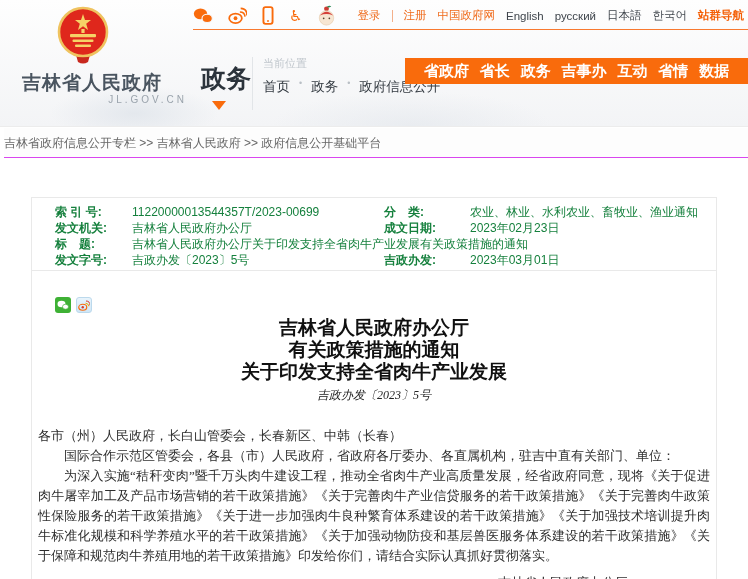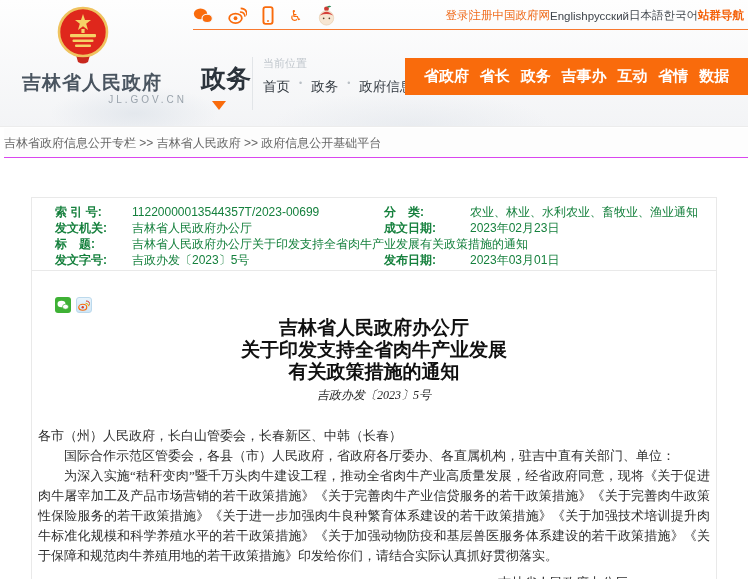--- a/index.html
+++ b/index.html
@@ -13,21 +13,21 @@
       radial-gradient(120px 40px at 18% 90%, rgba(214,221,229,.55), rgba(214,221,229,0) 70%),
       radial-gradient(200px 50px at 55% 100%, rgba(223,228,234,.5), rgba(223,228,234,0) 70%),
       linear-gradient(180deg,#fefefe 0%,#f3f4f6 100%);
     border-bottom:1px solid #ececec; }
 
   .util-icons { position:absolute; left:193px; top:5px; display:flex; align-items:center; gap:15px; height:20px; }
   .util-icons .ic { display:inline-flex; align-items:center; justify-content:center; cursor:pointer; }
   .wheel { color:#f96b0c; font-size:15px; line-height:1; }
   .util-underline { position:absolute; left:193px; top:29px; width:555px; height:1px; background:#f8792f; }
 
-  .util-links { position:absolute; right:4px; top:8px; display:flex; align-items:center; 
+  .util-links { position:absolute; right:4px; top:8px; display:flex; align-items:center; gap:11px;
     font-size:11.5px; color:#3f454c; }
   .util-links a { cursor:pointer; text-decoration:none; color:#3f454c; }
   .util-links a.orange { color:#ef6a1a; }
   .util-links a.strong-orange { color:#f45f06; font-weight:bold; }
   .vdiv { width:1px; height:12px; background:#f3b08a; }
 
   .emblem { position:absolute; left:56px; top:5px; width:54px; height:60px; }
   .site-name { position:absolute; left:22px; top:70px; width:165px; 
     font-size:19px; font-weight:bold; color:#4a5560; letter-spacing:1px; }
   .site-domain { position:absolute; left:22px; top:94px; width:165px; text-align:right;
@@ -36,21 +36,21 @@
   .section-title { position:absolute; left:201px; top:62px; font-size:25px; font-weight:bold; color:#2b333b; }
   .section-arrow { position:absolute; left:212px; top:101px; width:0; height:0;
     border-left:7px solid transparent; border-right:7px solid transparent; border-top:9px solid #f96b0c; cursor:pointer; }
 
   .divider-v { position:absolute; left:252px; top:57px; width:1px; height:53px; background:#e2e5e8; }
   .loc-label { position:absolute; left:263px; top:56px; font-size:11px; color:#c1c7cd; }
   .crumbs { position:absolute; left:263px; top:78px; font-size:13.5px; color:#343b42; display:flex; gap:9px; align-items:flex-start; }
   .crumbs a { color:#343b42; cursor:pointer; text-decoration:none; }
   .crumbs .sep { color:#b9bfc5; font-size:9px; }
 
-  .main-nav { position:absolute; left:405px; top:58px; right:0; height:37px; background:#f96b0c;
+  .main-nav { position:absolute; left:405px; top:58px; right:0; height:26px; background:#f96b0c;
     display:flex; align-items:center; justify-content:space-evenly; padding:0 8px; }
   .main-nav a { color:#fff; font-size:15px; font-weight:bold; text-decoration:none; cursor:pointer; white-space:nowrap; }
 
   
   .crumb-bar { position:absolute; left:4px; top:128px; width:748px; height:30px; background:#fdfdfd;
     border-bottom:1px solid #d946ef; font-size:12px; color:#666; line-height:30px; }
 
   
   .doc { position:absolute; left:31px; top:197px; width:686px; height:420px;
     background:#fff; border:1px solid #e9e9e9; border-bottom:none; }
@@ -187,21 +187,21 @@
       <div class="cell lab">发文机关:</div>
       <div class="cell">吉林省人民政府办公厅</div>
       <div class="cell lab2">成文日期:</div>
       <div class="cell">2023年02月23日</div>
 
       <div class="cell lab">标　题:</div>
       <div class="cell span3">吉林省人民政府办公厅关于印发支持全省肉牛产业发展有关政策措施的通知</div>
 
       <div class="cell lab">发文字号:</div>
       <div class="cell">吉政办发〔2023〕5号</div>
-      <div class="cell lab2">发布日期:</div>
+      <div class="cell lab2">吉政办发:</div>
       <div class="cell">2023年03月01日</div>
     </div>
 
     <div class="share-row">
       <span class="sic wx">
         <svg width="12" height="10" viewBox="0 0 24 20">
             <ellipse cx="9" cy="8" rx="8" ry="6.5" fill="#fff"></ellipse>
             <ellipse cx="17" cy="13.5" rx="6" ry="5" fill="#fff" stroke="#3eb135" stroke-width="1.4"></ellipse>
           </svg>
       </span>
@@ -210,22 +210,22 @@
             <ellipse cx="9.5" cy="14" rx="8" ry="6" fill="none" stroke="#f96b0c" stroke-width="2.4"></ellipse>
             <circle cx="9.5" cy="14" r="2.4" fill="#d93a2b"></circle>
             <path d="M15 6 q6 0 6.5 6" fill="none" stroke="#e5b10a" stroke-width="2"></path>
             <path d="M16 1.5 q8 0 8 9" fill="none" stroke="#d93a2b" stroke-width="2"></path>
           </svg>
       </span>
     </div>
 
     <div class="doc-title">
       <div>吉林省人民政府办公厅</div>
+      <div>有关政策措施的通知</div>
       <div>关于印发支持全省肉牛产业发展</div>
-      <div>有关政策措施的通知</div>
     </div>
     <div class="doc-number">吉政办发〔2023〕5号</div>
 
     <div class="doc-body">
       <p>各市（州）人民政府，长白山管委会，长春新区、中韩（长春）</p>
       <p class="indent">国际合作示范区管委会，各县（市）人民政府，省政府各厅委办、各直属机构，驻吉中直有关部门、单位：</p>
       <p class="indent">为深入实施“秸秆变肉”暨千万头肉牛建设工程，推动全省肉牛产业高质量发展，经省政府同意，现将《关于促进肉牛屠宰加工及产品市场营销的若干政策措施》《关于完善肉牛产业信贷服务的若干政策措施》《关于完善肉牛政策性保险服务的若干政策措施》《关于进一步加强肉牛良种繁育体系建设的若干政策措施》《关于加强技术培训提升肉牛标准化规模和科学养殖水平的若干政策措施》《关于加强动物防疫和基层兽医服务体系建设的若干政策措施》《关于保障和规范肉牛养殖用地的若干政策措施》印发给你们，请结合实际认真抓好贯彻落实。</p>
     </div>
 
     <div class="sig">

